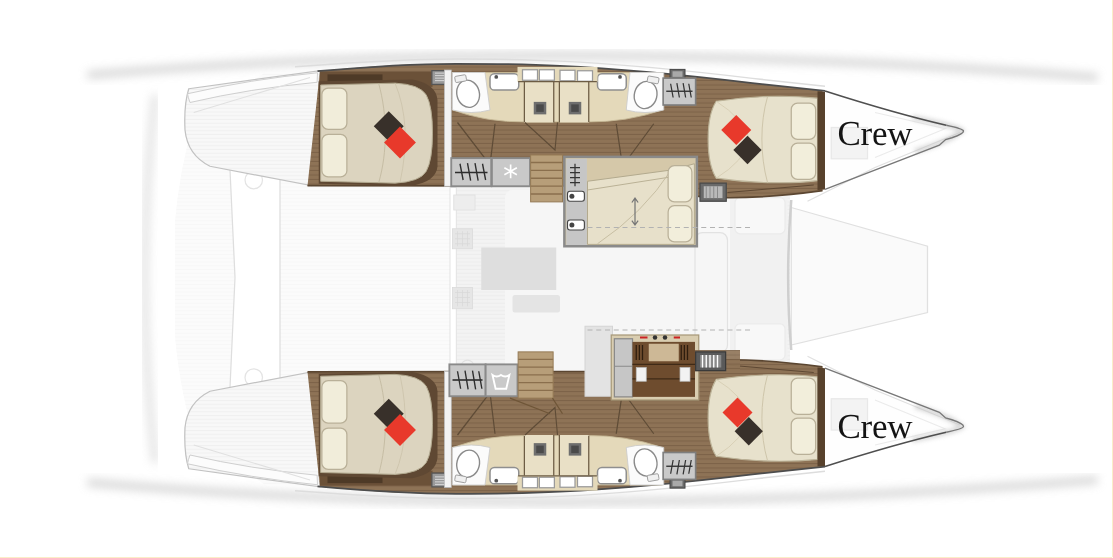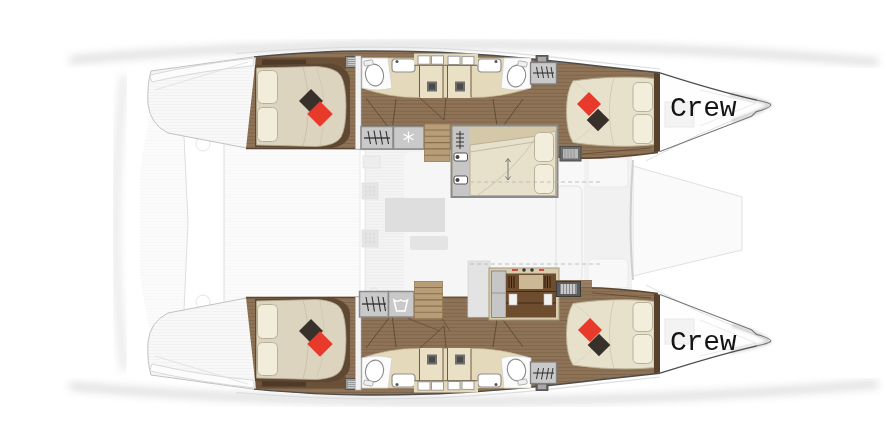--- a/index.html
+++ b/index.html
@@ -1,17 +1,17 @@
 <!DOCTYPE html>
 <html><head>
 <meta charset="utf-8">
 <style>
 html,body{margin:0;padding:0;background:#ffffff;}
 #page{position:relative;width:890px;height:446px;background:#eab308;overflow:hidden;
-font-family:Liberation Mono, monospace;}
+font-family:Liberation Serif, serif;}
 svg{display:block;}
 </style>
 </head>
 <body>
 <div id="page">
 <svg width="890" height="446" viewBox="0 0 890 446">
 <defs>
   <filter id="b5" x="-30%" y="-30%" width="160%" height="160%">
           <feGaussianBlur stdDeviation="4"></feGaussianBlur>
         </filter>

